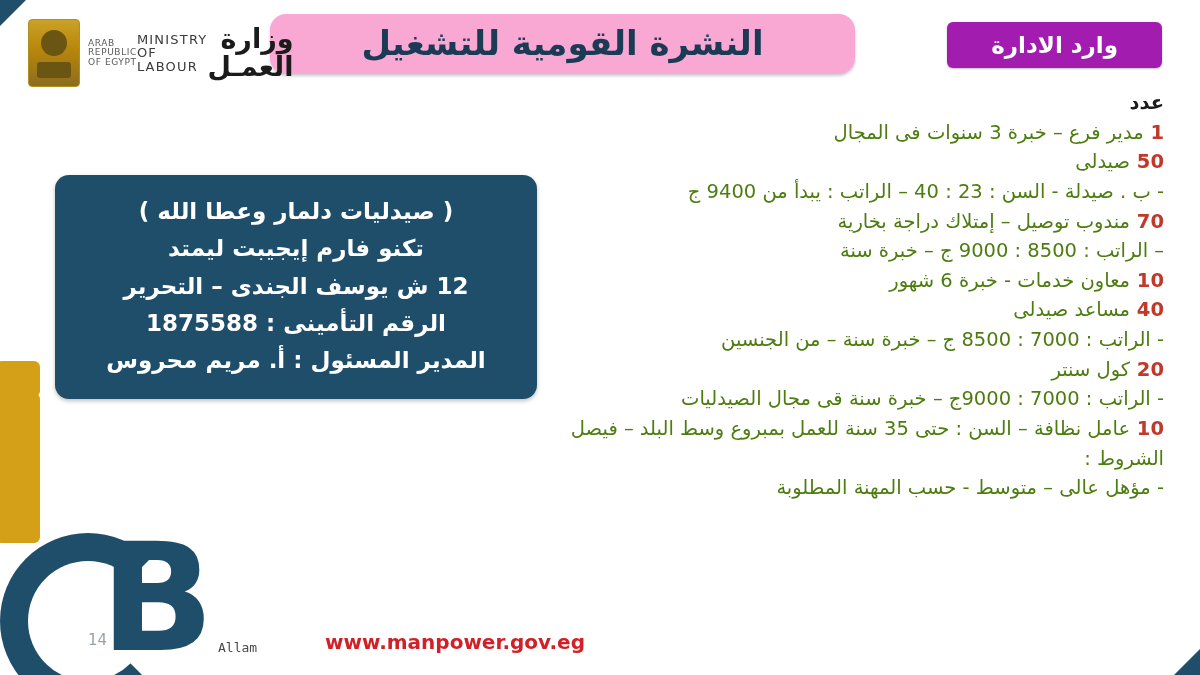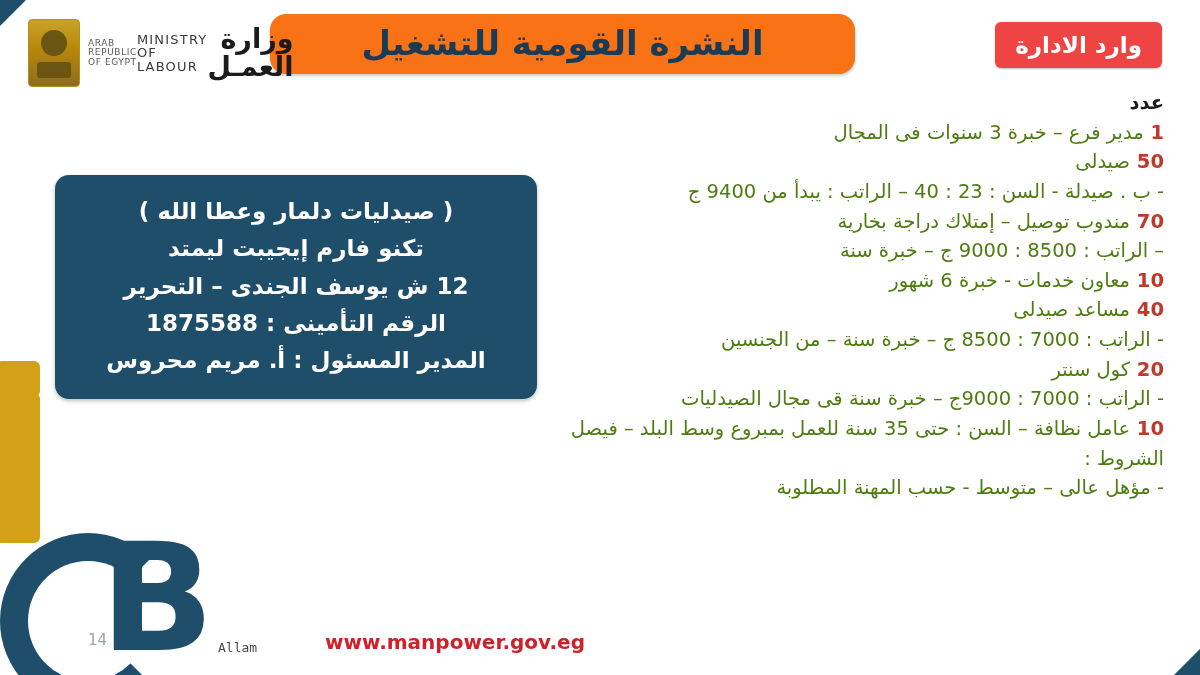--- a/index.html
+++ b/index.html
@@ -18,31 +18,31 @@
     border-top:26px solid #1f4e6b;border-right:26px solid transparent;
   }
   .corner-br{
     position:absolute;right:0;bottom:0;width:0;height:0;
     border-bottom:26px solid #1f4e6b;border-left:26px solid transparent;
   }
 
   
   .hdr-badge{
     position:absolute;right:38px;top:22px;
-    background:#ef4444;color:#ffffff;
+    background:#a21caf;color:#ffffff;
     border-radius:6px;
-    padding:10px 20px;
+    padding:10px 44px;
     font-size:23px;font-weight:bold;
     letter-spacing:0;
     box-shadow:0 1px 2px rgba(0,0,0,.25);
   }
   .hdr-title{
     position:absolute;left:270px;top:14px;
     width:585px;
-    background:#f97316;color:#1b3b55;
+    background:#f9a8d4;color:#1b3b55;
     border-radius:16px;
     text-align:center;
     padding:9px 0 11px;
     font-size:34px;font-weight:bold;
     box-shadow:0 2px 3px rgba(0,0,0,.2);
   }
 
   
   .logo-wrap{
     position:absolute;left:28px;top:14px;width:220px;height:78px;

